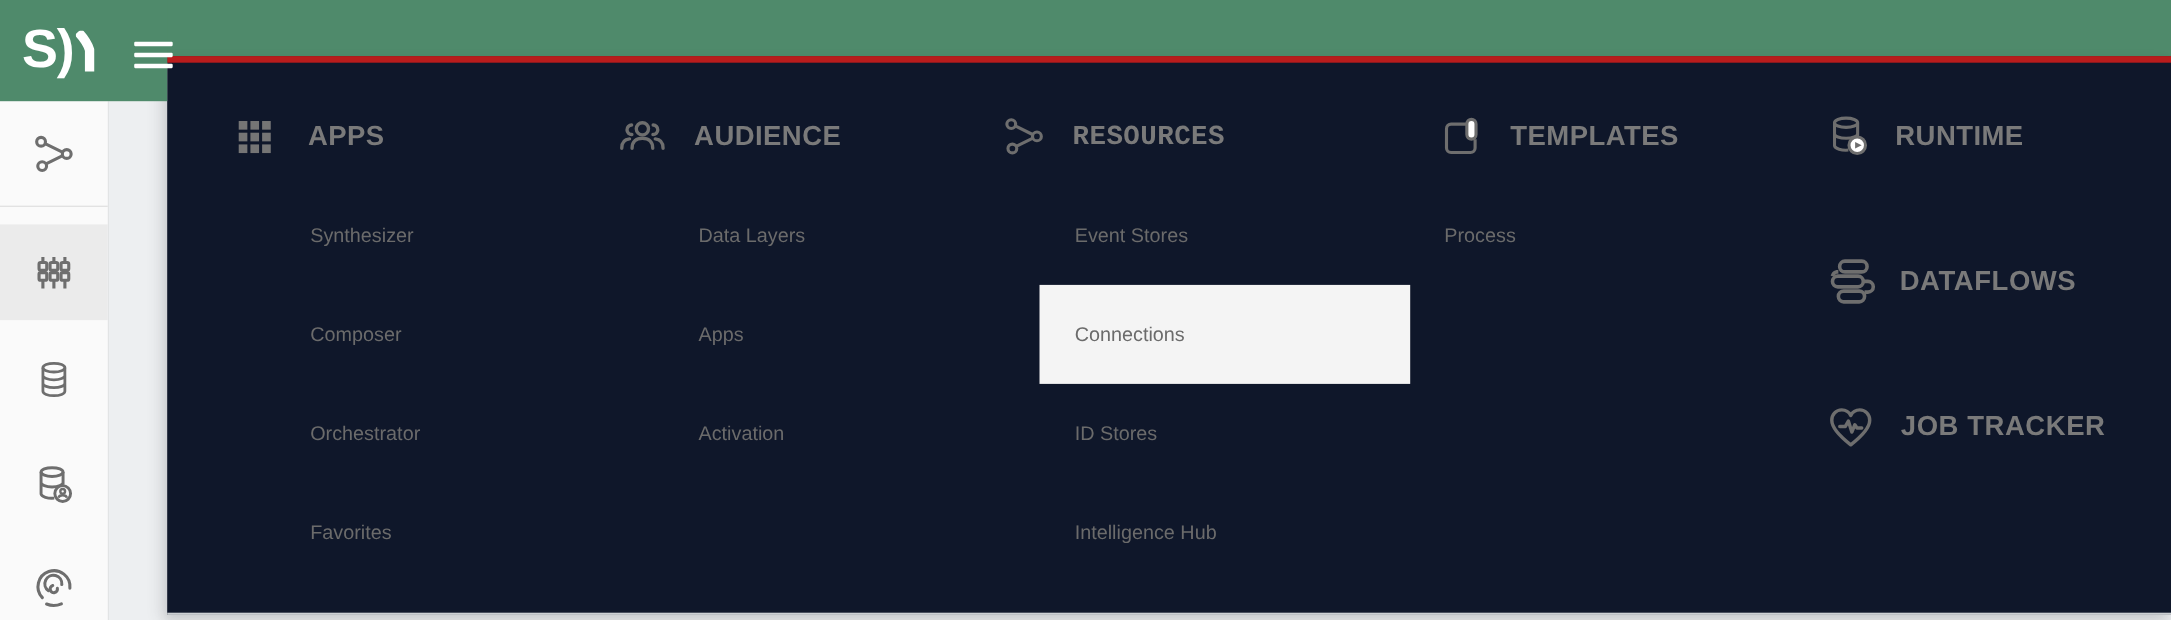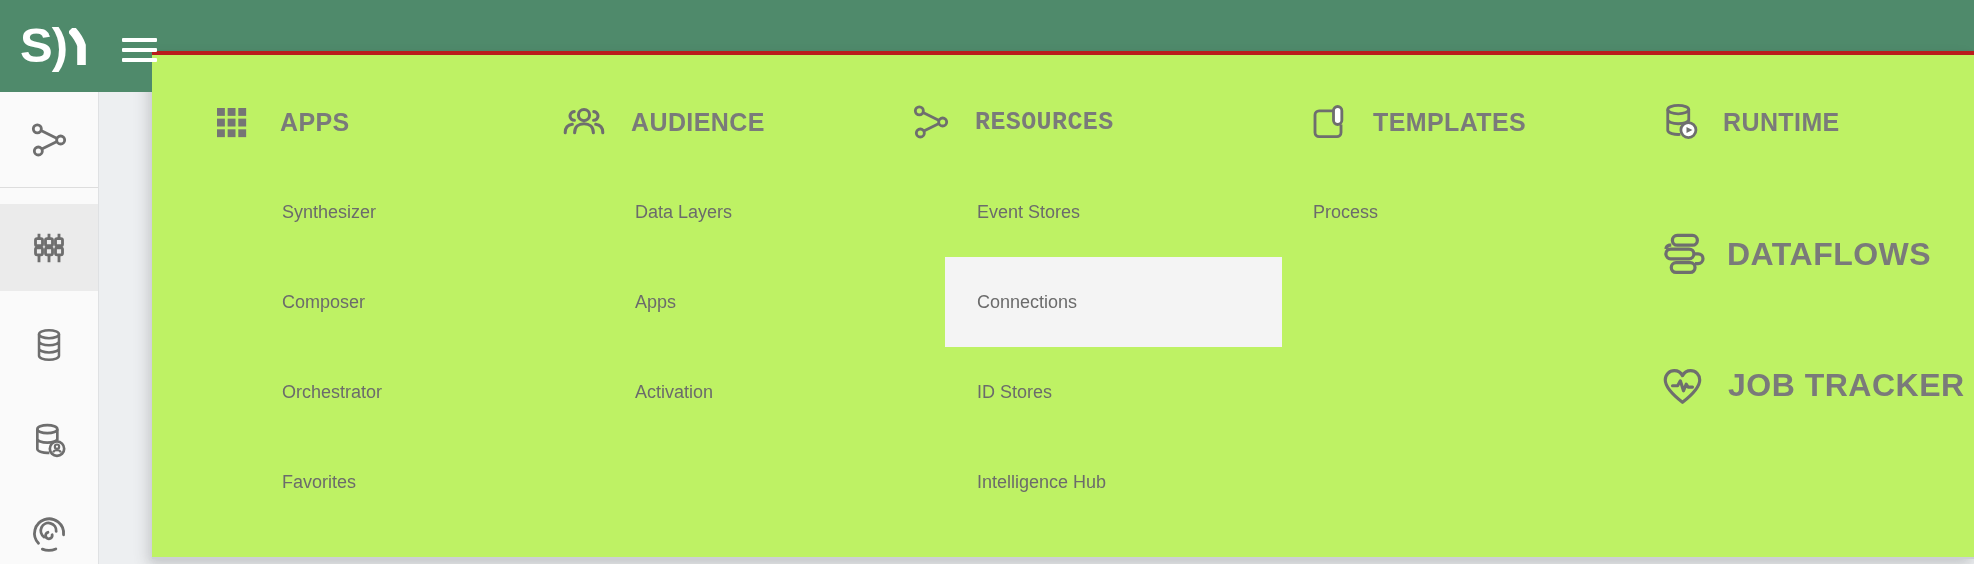--- a/index.html
+++ b/index.html
@@ -26,22 +26,22 @@
   .side-item { position:absolute; left:0; width:98px; display:flex; align-items:center; justify-content:center; cursor:pointer; }
   .side-item.divided { border-bottom:1px solid #dddddd; }
   .side-item.active { background:#ebebeb; }
   .si-1 { top:0;   height:96px; }
   .si-2 { top:112px; height:87px; }
   .si-3 { top:208px; height:90px; }
   .si-4 { top:304px; height:90px; }
   .si-5 { top:396px; height:90px; }
 
   
-  .panel { position:absolute; left:152px; top:51px; width:1822px; height:508px; background:#bef264;
-           border-top:4px solid #b91c1c; border-bottom:2px solid #ccd0d3;
+  .panel { position:absolute; left:152px; top:51px; width:1822px; height:508px; background:#0f172a;
+           border-top:6px solid #b91c1c; border-bottom:2px solid #ccd0d3;
            box-shadow:-7px 5px 12px rgba(60,64,67,.13), 0 6px 9px rgba(60,64,67,.10); z-index:2; }
 
   .col-header { position:absolute; top:44px; height:46px; display:flex; align-items:center; }
   .col-header .hlabel { font-size:25px; font-weight:700; color:#7a7a7a; letter-spacing:.4px; white-space:nowrap; }
   .ch-apps      { left:61px; }   .ch-apps .hicon      { margin-right:30px; }
   .ch-audience  { left:409px; }  .ch-audience .hicon  { margin-right:24px; }
   .ch-resources { left:759px;font-family:Liberation Mono, monospace; }  .ch-resources .hicon { margin-right:24px; }
   .ch-templates { left:1158px; } .ch-templates .hicon { margin-right:23px; }
   .ch-runtime   { left:1507px;text-align:right; } .ch-runtime .hicon   { margin-right:22px; }
   .hicon { display:flex; align-items:center; justify-content:center; }
@@ -51,21 +51,21 @@
   .mc-audience  { left:451px;  width:340px; }
   .mc-resources { left:793px;  width:337px; }
   .mc-templates { left:1129px; width:300px;justify-content:flex-end; }
   .menu-item { height:90px; display:flex; align-items:center; padding-left:32px;
                font-size:18px; color:#6b6b6b; cursor:pointer; white-space:nowrap; }
   .menu-item.highlighted { background:#f4f4f4; }
 
   .runtime-item { position:absolute; left:1507px; height:50px; display:flex; align-items:center; cursor:pointer; }
   .ri-1 { top:174px; } .ri-2 { top:305px; }
   .runtime-item .ricon { margin-right:22px; display:flex; align-items:center; }
-  .runtime-item .rlabel { font-size:32px; font-weight:700; color:#7a7a7a; letter-spacing:.5px; white-space:nowrap; }
+  .runtime-item .rlabel { font-size:25px; font-weight:700; color:#7a7a7a; letter-spacing:.5px; white-space:nowrap; }
 
   svg.ic { display:block; }
 </style>
 </head>
 <body>
 
 <svg width="0" height="0" style="position:absolute" aria-hidden="true">
   <defs>
     <g id="sym-share" fill="none" stroke="#6e6e6e" stroke-width="1.7">
       <circle cx="5" cy="5.3" r="2.4"></circle>

